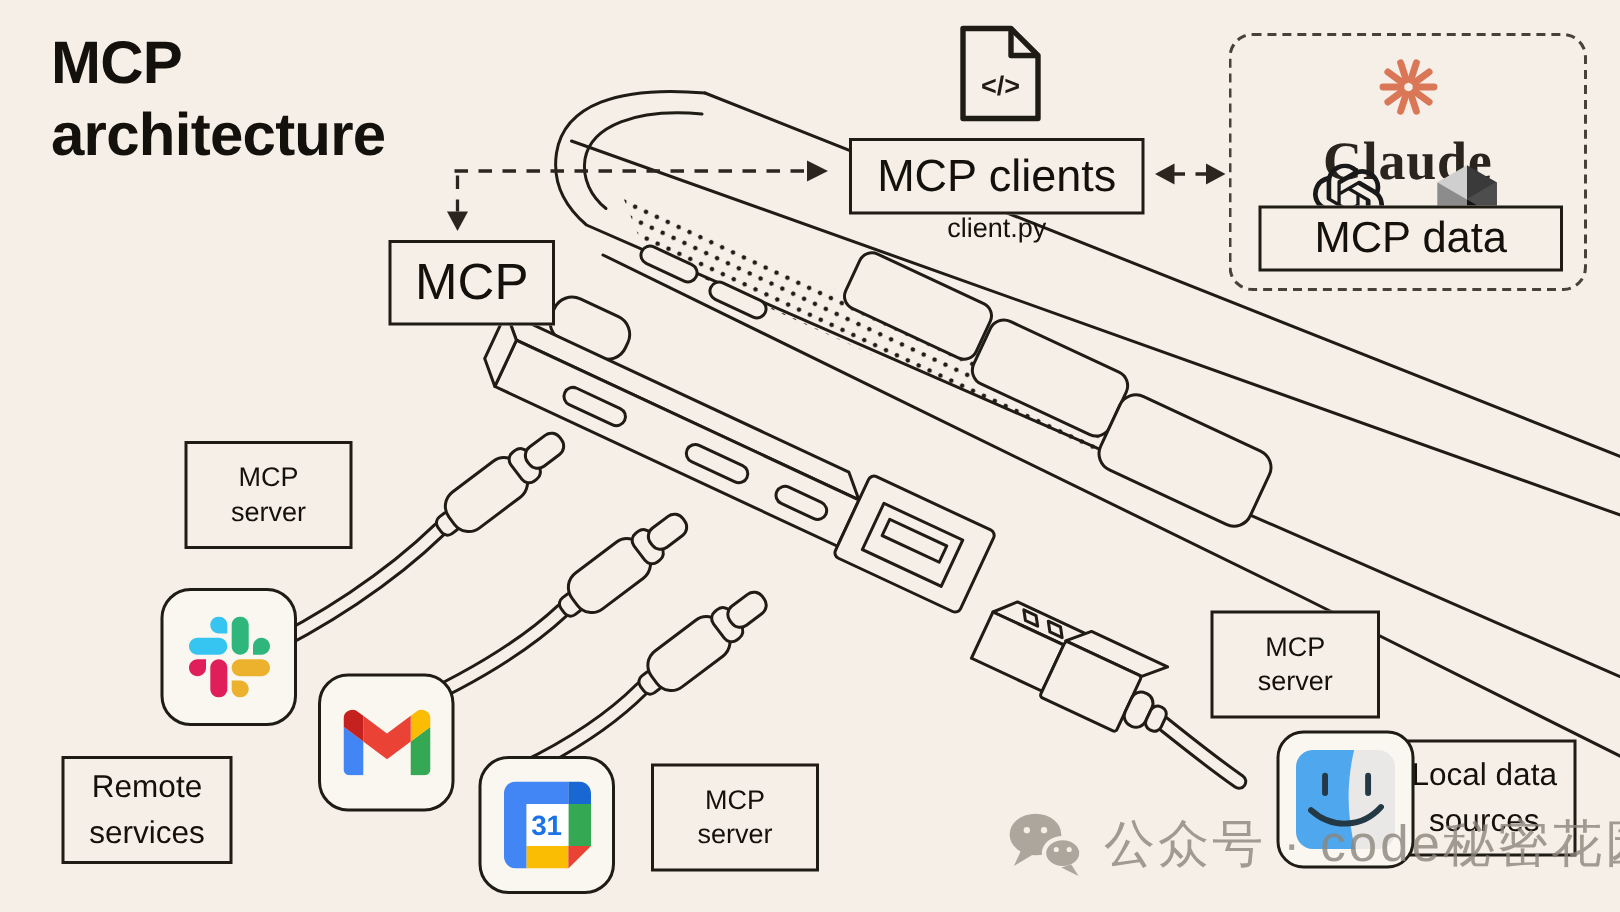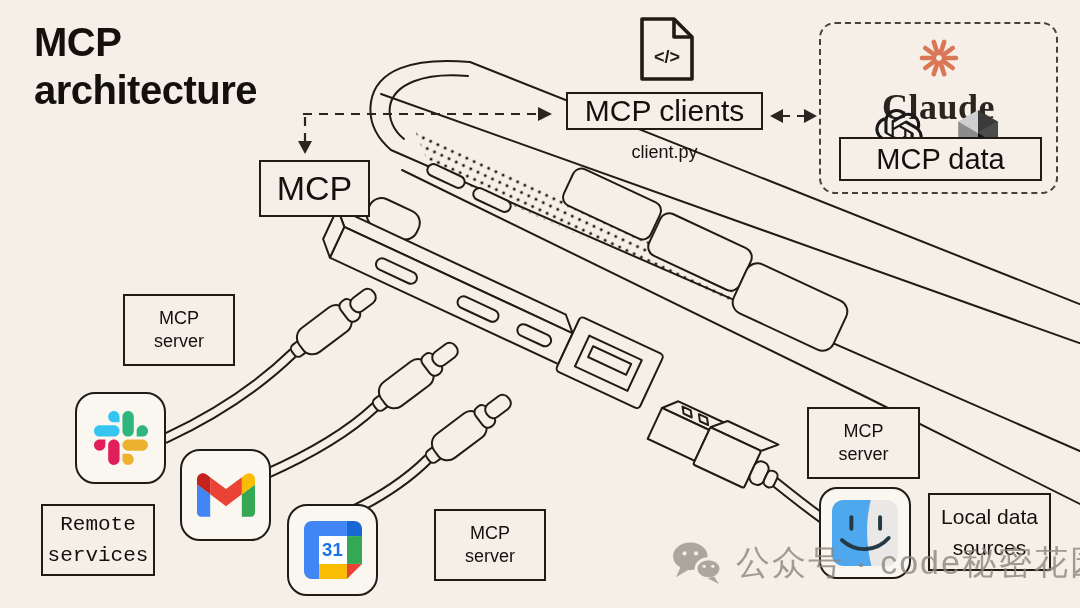--- a/index.html
+++ b/index.html
@@ -26,20 +26,21 @@
     color:#14110d; box-sizing:border-box;
   }
   .b-lg{font-size:30px;}
   .b-md{font-size:18px; line-height:1.3;}
   .b-sm{font-size:21px; line-height:1.5;}
   .clientpy{left:566px; top:142px; width:197px; z-index:2; text-align:center; font-size:18px;}
   .icon-tile{
     position:absolute; z-index:2; background:#faf6f0; border:2px solid #1f1b15;
     border-radius:20px; display:flex; align-items:center; justify-content:center;
     box-sizing:border-box;
+    margin-left:32px;
   }
   .hosts{
     position:absolute; left:819px; top:22px; width:239px; height:172px; z-index:2;
     border:2.2px dashed #46423a; border-radius:16px; box-sizing:border-box;
   }
   .claude-row{
     position:absolute; left:0; top:14px; width:100%; display:flex;
     align-items:center; justify-content:center; gap:8px;flex-direction:column;
   }
   .claude-word{font-family:"Liberation Serif", serif; font-size:36px; font-weight:600; color:#29241d; letter-spacing:0.5px;}
@@ -148,21 +149,21 @@
   </div>
 
   <div class="box b-lg" style="left:259px; top:160px; width:111px; height:57px; font-size:34px;">MCP</div>
 
   <svg class="abs" style="left:639px; top:16px; z-index:2;" width="56" height="66" viewBox="0 0 56 66">
     <path d="M3,3 H35 L53,21 V63 H3 Z" fill="#f6efe8" stroke="#1f1b15" stroke-width="3.6" stroke-linejoin="round"></path>
     <path d="M35,3 V21 H53" fill="none" stroke="#1f1b15" stroke-width="3.6" stroke-linejoin="round"></path>
     <text x="28" y="47" text-anchor="middle" font-size="18" font-weight="bold" fill="#1f1b15" font-family="Liberation Sans, sans-serif">&lt;/&gt;</text>
   </svg>
 
-  <div class="box b-lg" style="left:566px; top:92px; width:197px; height:38px;">MCP clients</div>
+  <div class="box b-lg" style="left:566px; top:92px; width:197px; height:51px;">MCP clients</div>
   <div class="abs clientpy">client.py</div>
 
   <div class="hosts">
     <div class="claude-row">
       <svg width="40" height="40" viewBox="-20 -20 40 40">
         <g stroke="#d97757" stroke-width="4.6" stroke-linecap="round">
           <line x1="5" y1="0" x2="17" y2="0"></line>
           <line x1="5" y1="0" x2="17" y2="0" transform="rotate(36)"></line>
           <line x1="5" y1="0" x2="17" y2="0" transform="rotate(72)"></line>
           <line x1="5" y1="0" x2="17" y2="0" transform="rotate(108)"></line>
@@ -187,21 +188,21 @@
         <polygon points="21.5,6.5 12,12 12,23 21.5,17.5" fill="#151515"></polygon>
         <polygon points="21.5,6.5 12,12 21.5,17.5" fill="#4d4d4d"></polygon>
       </svg>
     </div>
     <div class="box hosts-box">MCP data</div>
   </div>
 
   <div class="box b-md" style="left:123px; top:294px; width:112px; height:72px; padding:0 14px;">MCP server</div>
   <div class="box b-md" style="left:434px; top:509px; width:112px; height:72px; padding:0 14px;">MCP server</div>
   <div class="box b-md" style="left:807px; top:407px; width:113px; height:72px; padding:0 14px;">MCP server</div>
-  <div class="box b-sm" style="left:41px; top:504px; width:114px; height:72px; padding:0 14px;font-family:Liberation Mono, monospace;">Remote services</div>
+  <div class="box b-sm" style="left:41px; top:504px; width:114px; height:72px; padding:0 14px;">Remote services</div>
   <div class="box b-sm" style="left:928px; top:493px; width:123px; height:78px; padding:0 8px;">Local data sources</div>
 
   <div class="icon-tile" style="left:75px; top:392px; width:91px; height:92px;">
     <svg width="54" height="54" viewBox="0 0 122.8 122.8">
       <path d="M25.8 77.6c0 7.1-5.8 12.9-12.9 12.9S0 84.7 0 77.6s5.8-12.9 12.9-12.9h12.9v12.9zM32.3 77.6c0-7.1 5.8-12.9 12.9-12.9s12.9 5.8 12.9 12.9v32.3c0 7.1-5.8 12.9-12.9 12.9s-12.9-5.8-12.9-12.9V77.6z" fill="#e01e5a"></path>
       <path d="M45.2 25.8c-7.1 0-12.9-5.8-12.9-12.9S38.1 0 45.2 0s12.9 5.8 12.9 12.9v12.9H45.2zM45.2 32.3c7.1 0 12.9 5.8 12.9 12.9s-5.8 12.9-12.9 12.9H12.9C5.8 58.1 0 52.3 0 45.2s5.8-12.9 12.9-12.9h32.3z" fill="#36c5f0"></path>
       <path d="M97 45.2c0-7.1 5.8-12.9 12.9-12.9s12.9 5.8 12.9 12.9-5.8 12.9-12.9 12.9H97V45.2zM90.5 45.2c0 7.1-5.8 12.9-12.9 12.9s-12.9-5.8-12.9-12.9V12.9C64.7 5.8 70.5 0 77.6 0s12.9 5.8 12.9 12.9v32.3z" fill="#2eb67d"></path>
       <path d="M77.6 97c7.1 0 12.9 5.8 12.9 12.9s-5.8 12.9-12.9 12.9-12.9-5.8-12.9-12.9V97h12.9zM77.6 90.5c-7.1 0-12.9-5.8-12.9-12.9s5.8-12.9 12.9-12.9h32.3c7.1 0 12.9 5.8 12.9 12.9s-5.8 12.9-12.9 12.9H77.6z" fill="#ecb22e"></path>
     </svg>
   </div>

